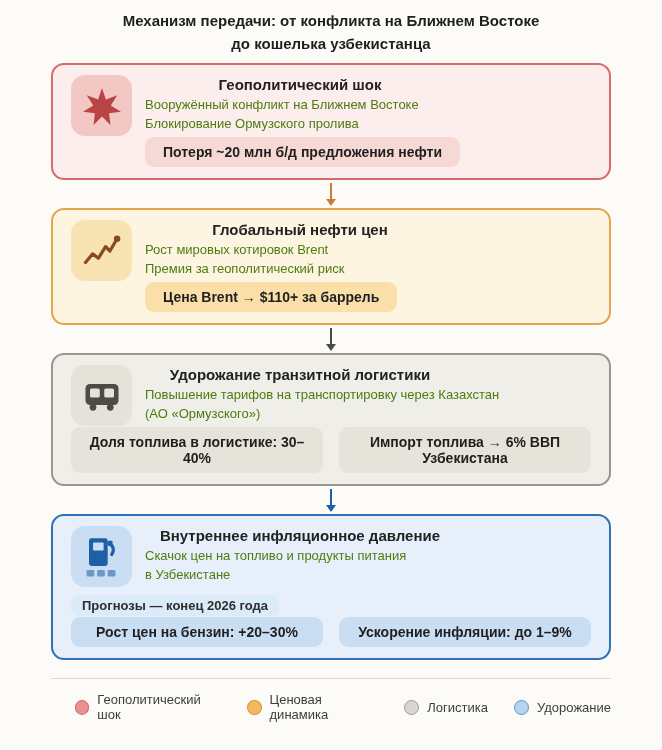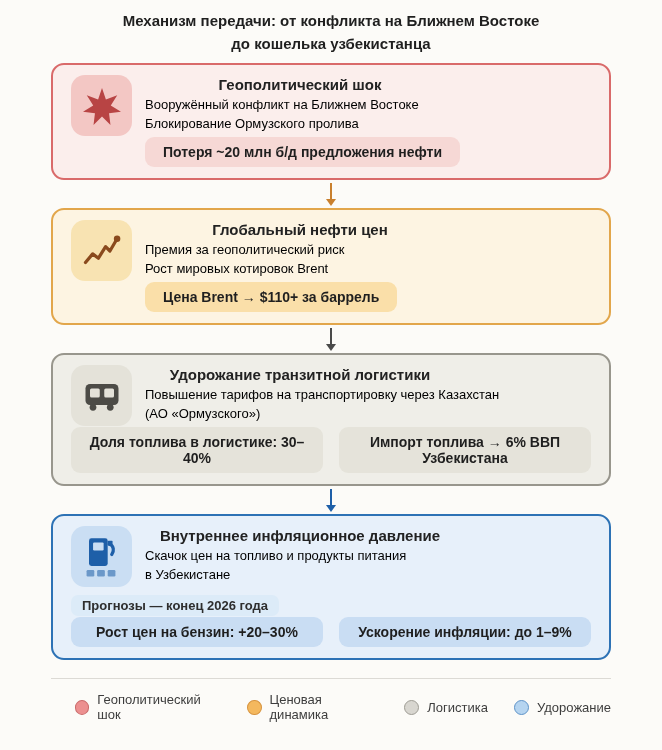--- a/index.html
+++ b/index.html
@@ -27,21 +27,21 @@
     width:61px; height:61px; border-radius:14px;
     background:var(--tile,#ddd); color:var(--icon,#444);
     display:flex; align-items:center; justify-content:center;
     flex:0 0 auto;
   }
   .card-body { flex:1; padding-top:1px; }
   .card-title {
     font-size:15px; font-weight:bold; color:#222222;
     width:310px; text-align:center;
   }
-  .card-desc { font-size:13px; color:#000000; line-height:1.45; margin-top:3px; }
+  .card-desc { font-size:13px; color:#4d7c0f; line-height:1.45; margin-top:3px; }
   .badge-row { margin-top:1px; }
   .badge-row.indent { margin-left:74px; }
   .badge {
     display:inline-block;
     background:var(--badge-bg,#ddd);
     color:#1f1f1f; font-weight:bold; font-size:14px;
     padding:7px 18px; border-radius:9px;
   }
   .badge-row.split { display:flex; gap:16px; }
   .badge-row.split .badge { flex:1; text-align:center; padding:7px 6px; }
@@ -110,22 +110,22 @@
       <div class="card-head">
         <div class="tile">
           <svg width="46" height="46" viewBox="0 0 64 64" aria-hidden="true">
             <polyline fill="none" stroke="currentColor" stroke-width="4.5" stroke-linecap="round" stroke-linejoin="round" points="9,48 19,36 27,42 37,26 43,32 53,15"></polyline>
             <circle fill="currentColor" cx="53" cy="15" r="4.5"></circle>
           </svg>
         </div>
         <div class="card-body">
           <div class="card-title">Глобальный нефти цен</div>
           <div class="card-desc">
+            <div>Рост мировых котировок Brent</div>
             <div>Премия за геополитический риск</div>
-            <div>Рост мировых котировок Brent</div>
           </div>
         </div>
       </div>
       <div class="badge-row indent">
         <span class="badge">Цена Brent → $110+ за баррель</span>
       </div>
     </div>
 
     <div class="arrow-wrap" style="--arrow-color: #4a4a4a;">
       <div class="arrow-line"></div>

